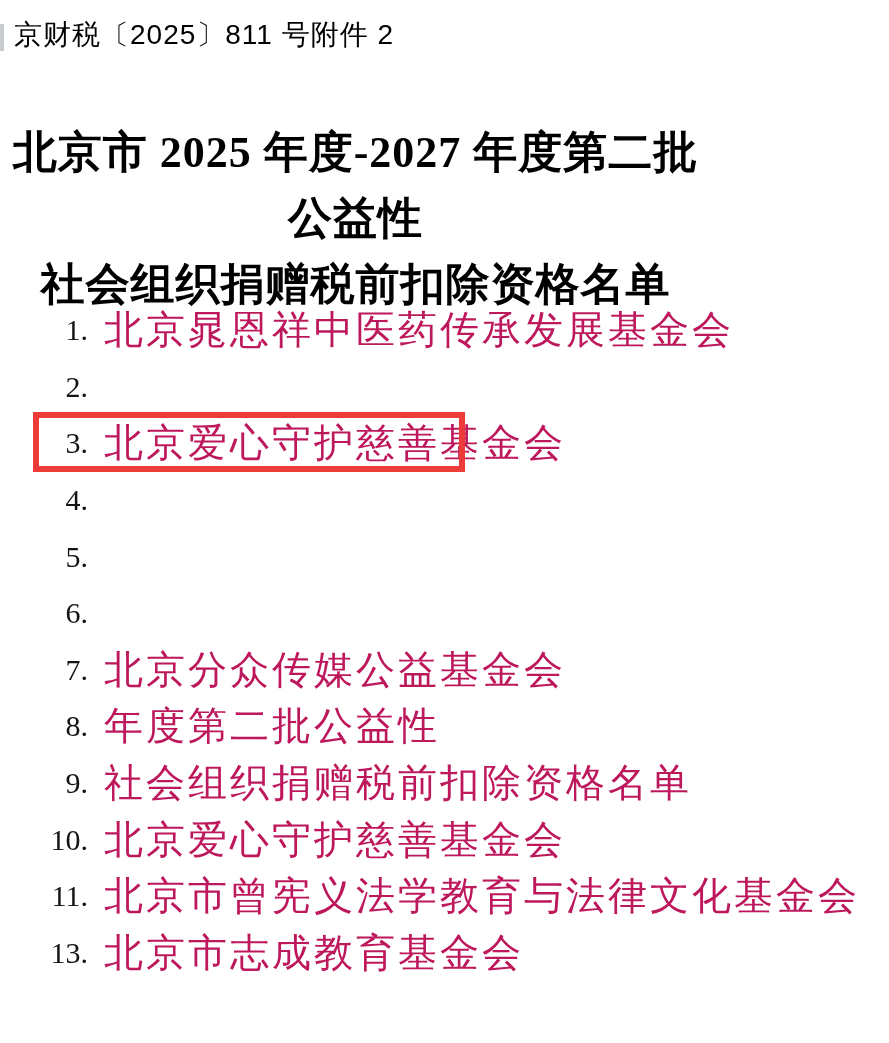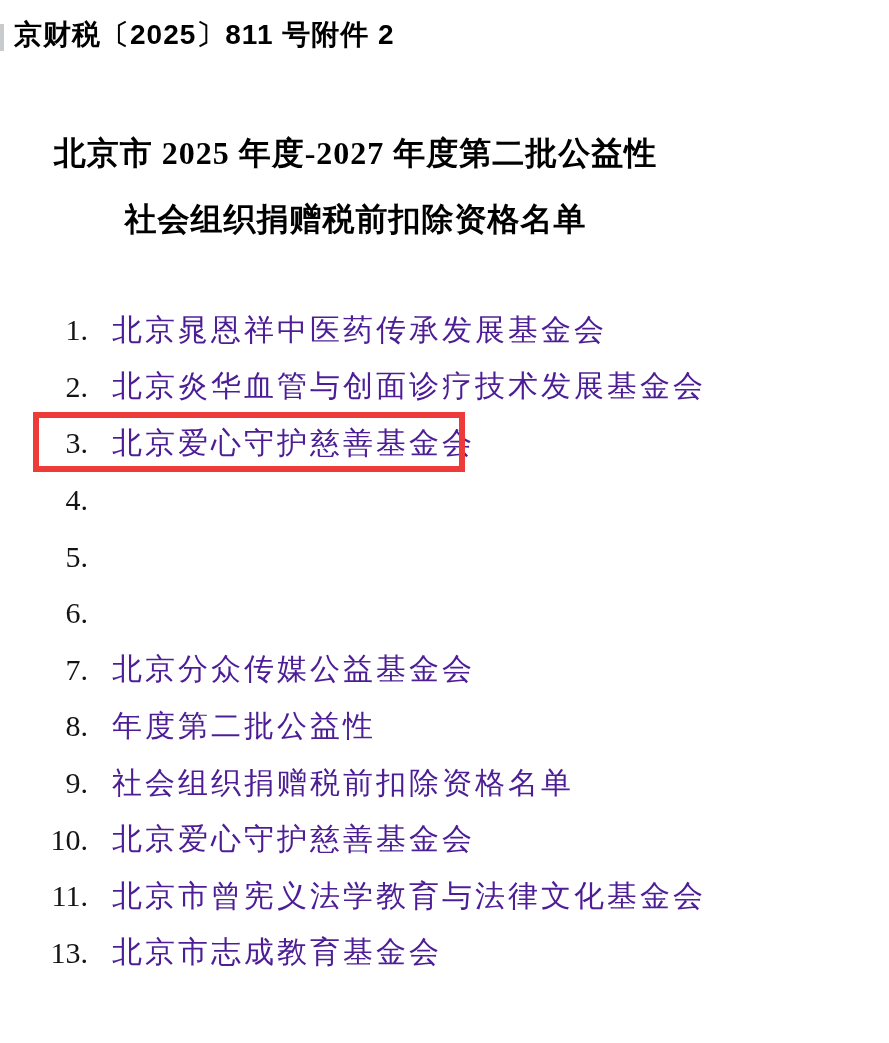--- a/index.html
+++ b/index.html
@@ -13,21 +13,21 @@
     position: relative;
     overflow: hidden;
     font-family: "Liberation Serif", serif;
     color: #000000;
   }
   .doc-number {
     position: absolute;
     top: 19px;
     left: 14px;
     font-family: "Liberation Sans", sans-serif;
-    font-weight: 700;
+    font-weight: 400;
     font-size: 28px;
     line-height: 32px;
     letter-spacing: 1px;
     color: #000000;
     white-space: nowrap;
   }
   .edge-artifact {
     position: absolute;
     top: 24px;
     left: 0;
@@ -36,21 +36,21 @@
     background: #c7cbce;
   }
   .doc-title {
     position: absolute;
     top: 120px;
     left: 0;
     width: 711px;
     text-align: center;
     font-family: "Liberation Serif", serif;
     font-weight: 700;
-    font-size: 32px;
+    font-size: 44px;
     line-height: 66px;
     letter-spacing: 1px;
     color: #000000;
   }
   .org-list {
     position: absolute;
     top: 302px;
     left: 0;
     width: 889px;
   }
@@ -63,24 +63,24 @@
   }
   .org-num {
     display: inline-block;
     width: 48px;
     text-align: right;
     font-size: 30px;
     color: #141414;
     flex: 0 0 auto;
   }
   .org-name {
-    margin-left: 24px;
-    font-size: 30px;
+    margin-left: 16px;
+    font-size: 39px;
     letter-spacing: 3px;
-    color: #4c1d95;
+    color: #be185d;
     white-space: nowrap;
   }
   .highlight-box {
     position: absolute;
     top: 412px;
     left: 33px;
     width: 432px;
     height: 60px;
     box-sizing: border-box;
     border: 6px solid #ed3b3a;
@@ -100,21 +100,20 @@
   <div>社会组织捐赠税前扣除资格名单</div>
 </div>
 
 <div class="org-list">
   <div class="org-row">
     <span class="org-num">1.</span>
     <span class="org-name">北京晁恩祥中医药传承发展基金会</span>
   </div>
   <div class="org-row">
     <span class="org-num">2.</span>
-    <span class="org-name">北京炎华血管与创面诊疗技术发展基金会</span>
   </div>
   <div class="org-row">
     <span class="org-num">3.</span>
     <span class="org-name">北京爱心守护慈善基金会</span>
   </div>
   <div class="org-row">
     <span class="org-num">4.</span>
   </div>
   <div class="org-row">
     <span class="org-num">5.</span>

